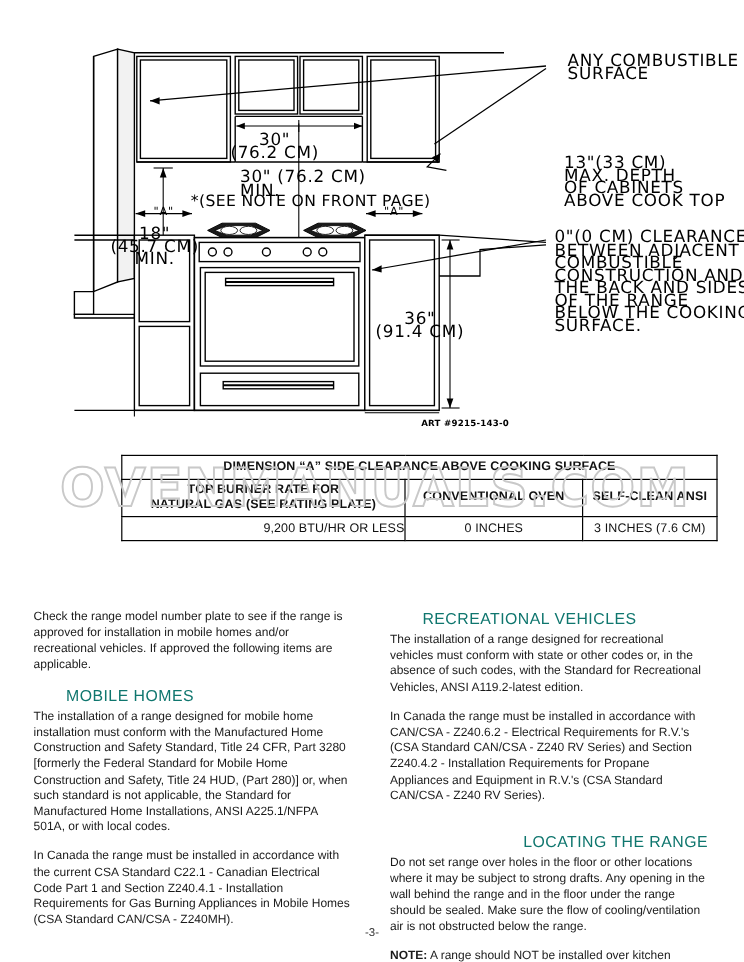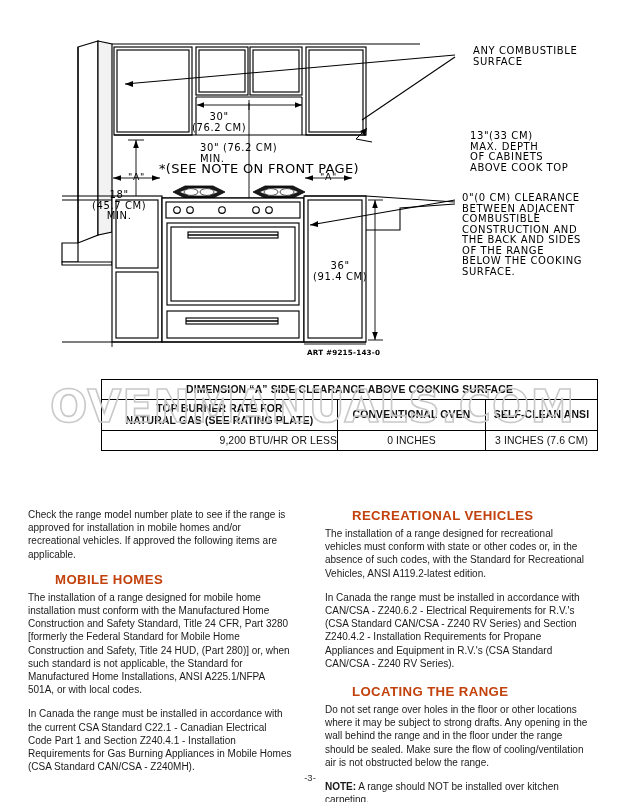--- a/index.html
+++ b/index.html
@@ -26,34 +26,35 @@
   }
   #diagram-svg {
     position: absolute;
     left: 0;
     top: 0;
   }
 
   .dlabel {
     position: absolute;
     font-family: "DejaVu Sans", sans-serif;
-    font-size: 10px;
+    font-size: 14px;
     letter-spacing: 0.6px;
     line-height: 10.5px;
     color: #000;
     white-space: pre;
   }
   .dlabel.small {
     font-size: 13px;
     letter-spacing: 0.3px;
   }
   .dlabel.art {
     font-size: 7.2px;
     font-weight: bold;
     letter-spacing: 0.2px;
+    margin-left: 44px;
   }
 
   
   #clearance-table-wrap {
     position: absolute;
     left: 62px;
     top: 379px;
     width: 496px;
     margin-left: 39px;
   }
@@ -139,27 +140,27 @@
   .body-p {
     font-size: 10px;
     line-height: 13.2px;
     margin: 0 0 11px 0;
     color: #1a1a1a;
     text-align: left;
   }
   .body-p:last-child { margin-bottom: 0; }
   .sec-head {
     font-size: 13.2px;
-    font-weight: bold;
+    font-weight: normal;
     letter-spacing: 0.4px;
     margin: 0 0 4px 0;
-    color: #c2410c;
+    color: #0f766e;
     padding-left: 27px;
   }
-  .sec-head.spaced { margin-top: 14px; }
+  .sec-head.spaced { margin-top: 24px; text-align: right; }
   .note-lead { font-weight: bold; }
 
   
   #page-number {
     position: absolute;
     left: 0;
     top: 772px;
     width: 620px;
     text-align: center;
     font-size: 9.5px;

